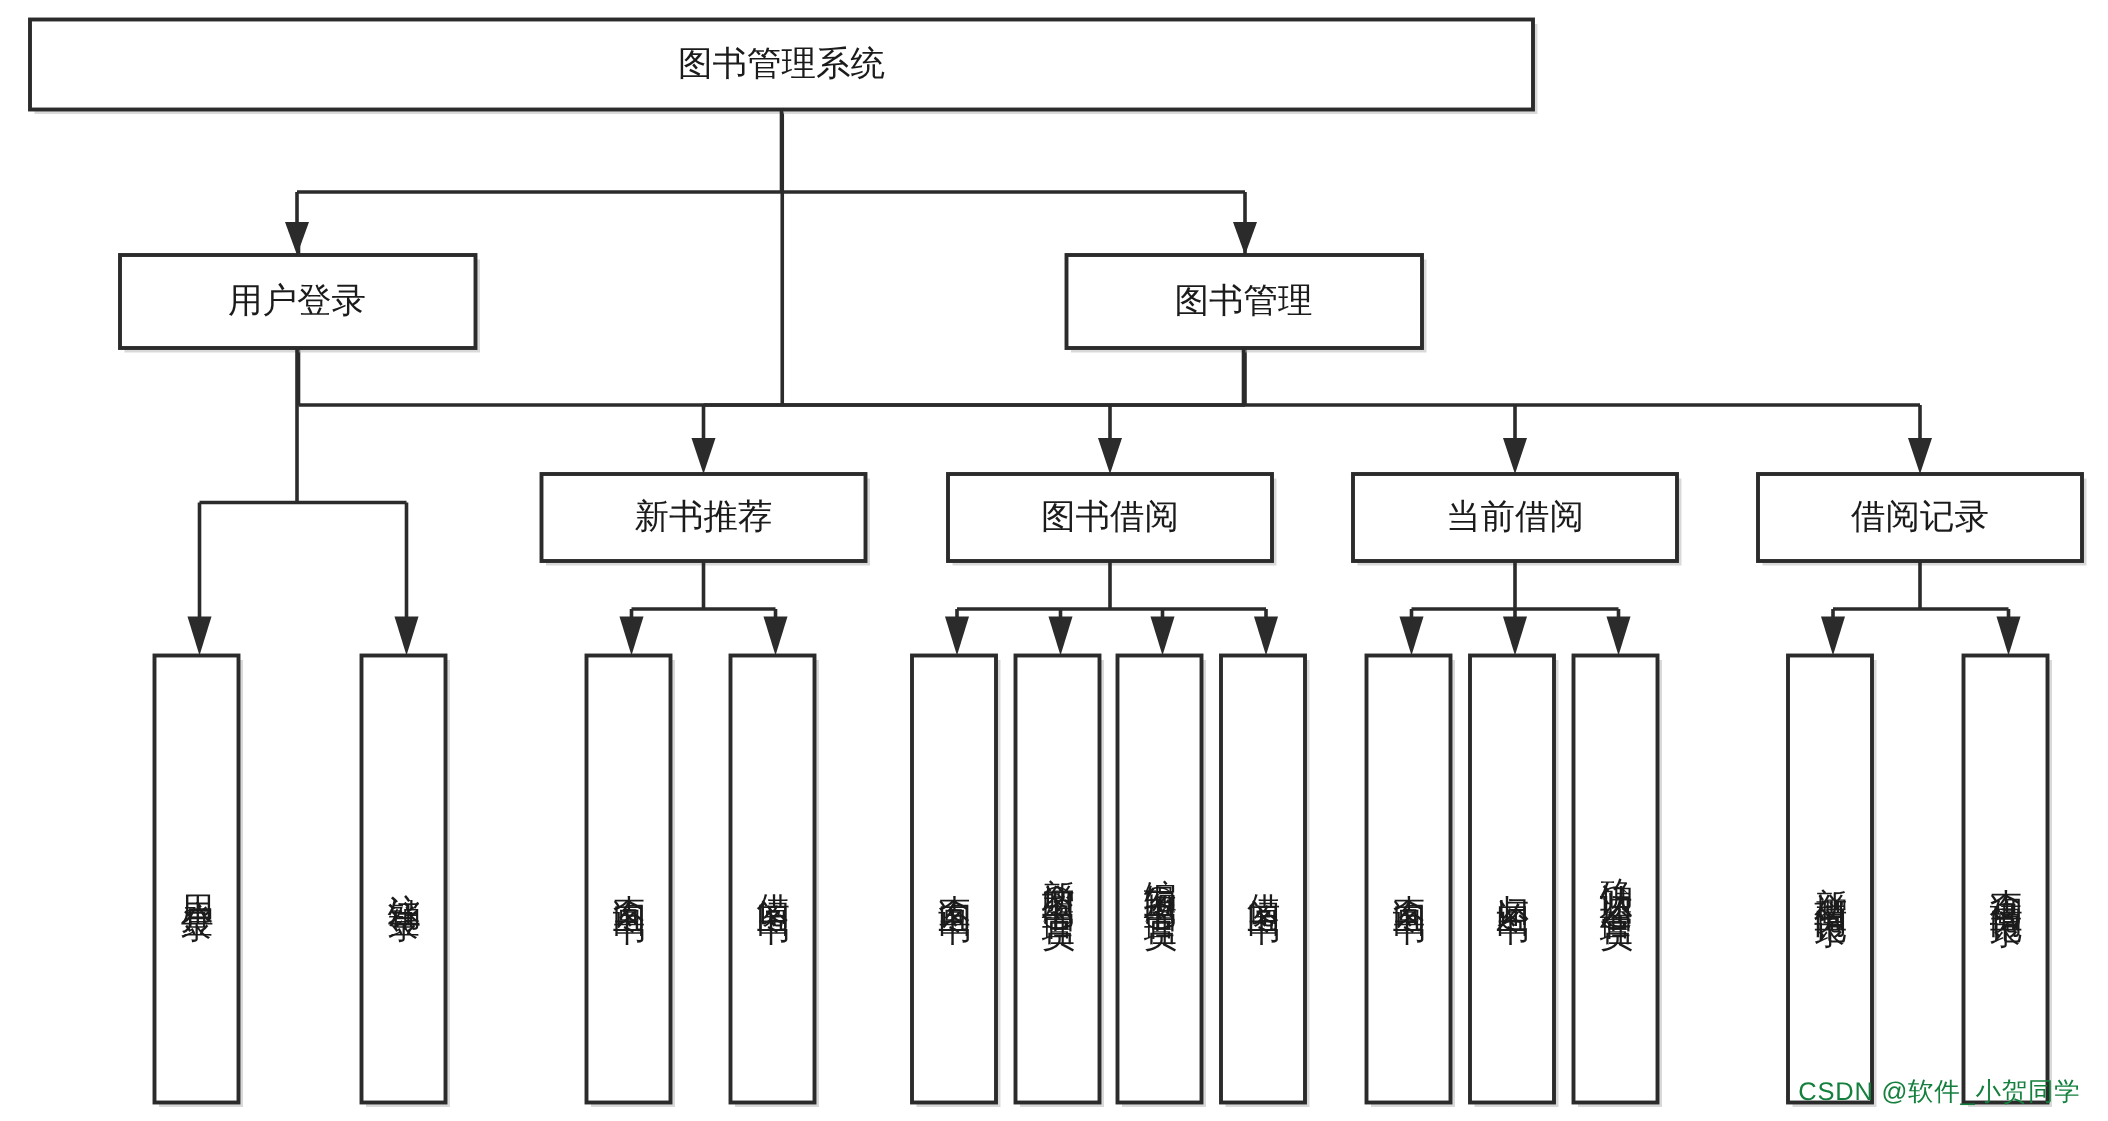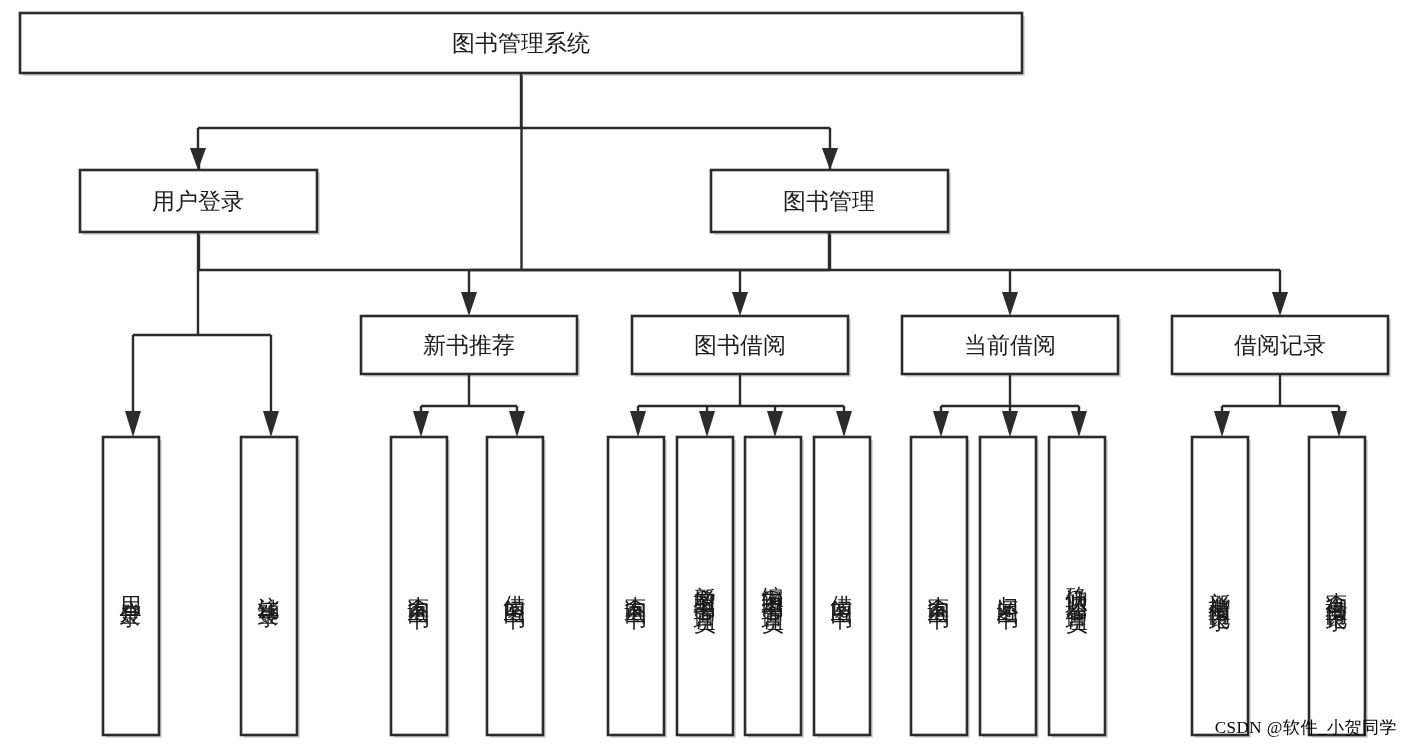--- a/index.html
+++ b/index.html
@@ -47,25 +47,25 @@
   }
   .label-h {
     font-family: "DejaVu Sans", "Liberation Sans", sans-serif;
     font-size: 23px;
     fill: #1b1b1b;
     text-anchor: middle;
     dominant-baseline: middle;
   }
   .watermark {
     position: absolute;
-    right: 8px;
+    right: 18px;
     bottom: 8px;
-    font-family: Liberation Serif, serif;
+    font-family: Liberation Sans, sans-serif;
     font-size: 17px;
-    color: #000000;
+    color: #15803d;
     letter-spacing: 0.5px;
     white-space: nowrap;
     user-select: none;
   }
 </style>
 </head>
 <body>
 
 <div id="diagram-root">
 

